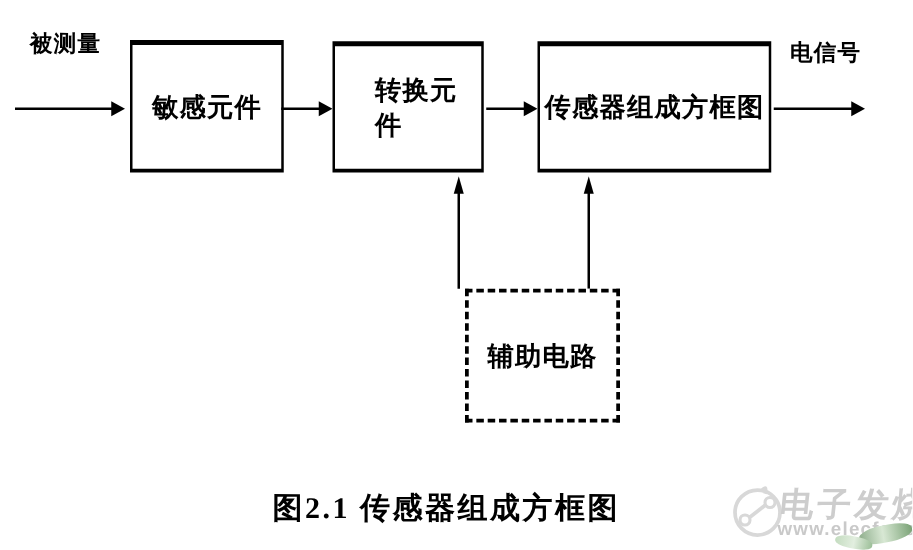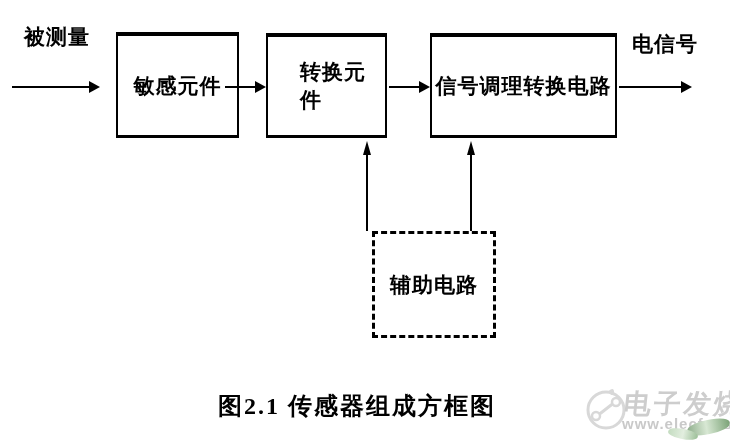--- a/index.html
+++ b/index.html
@@ -12,28 +12,28 @@
   .dbox {
     position: absolute; box-sizing: border-box;
     border: 2px solid #000; border-top-width: 4px; border-bottom-width: 3px;
     display: flex; align-items: center; justify-content: center;
     font-size: 21px; font-weight: bold; color: #000;
     letter-spacing: 1px; background: #fff;
   }
   .dbox.dashed {
     border: 3px dashed #000;
   }
-  #box-sensitive { left: 116px; top: 32px;  width: 123px; height: 106px; }
+  #box-sensitive { left: 104px; top: 32px;  width: 123px; height: 106px; }
   #box-convert   { left: 266px; top: 33px;  width: 121px; height: 105px; padding-left: 32px; }
   #box-signal    { left: 430px; top: 33px;  width: 187px; height: 105px; }
   #box-aux       { left: 372px; top: 231px; width: 124px; height: 107px; }
 
   
   .flabel {
-    position: absolute; font-size: 21px; font-weight: bold; color: #000;
+    position: absolute; font-size: 18px; font-weight: bold; color: #000;
     letter-spacing: 1px; white-space: nowrap;
   }
   #label-input  { left: 24px;  top: 23px; }
   #label-output { left: 632px; top: 30px; }
 
   
   .arrow-h { position: absolute; height: 12px; }
   .arrow-h .shaft {
     position: absolute; left: 0; right: 9px; top: 5px; height: 2px; background: #000;
   }
@@ -110,21 +110,21 @@
     <div class="head"></div>
   </div>
   <div class="dbox" id="box-convert">
     <span>转换元件</span>
   </div>
   <div class="arrow-h" id="arrow-2">
     <div class="shaft"></div>
     <div class="head"></div>
   </div>
   <div class="dbox" id="box-signal">
-    <span>信号调理转换电路</span>
+    <span>传感器组成方框图</span>
   </div>
 
   <div class="arrow-h" id="arrow-output">
     <div class="shaft"></div>
     <div class="head"></div>
   </div>
   <div class="flabel" id="label-output">电信号</div>
 
   <div class="arrow-v" id="arrow-aux-left">
     <div class="head"></div>

